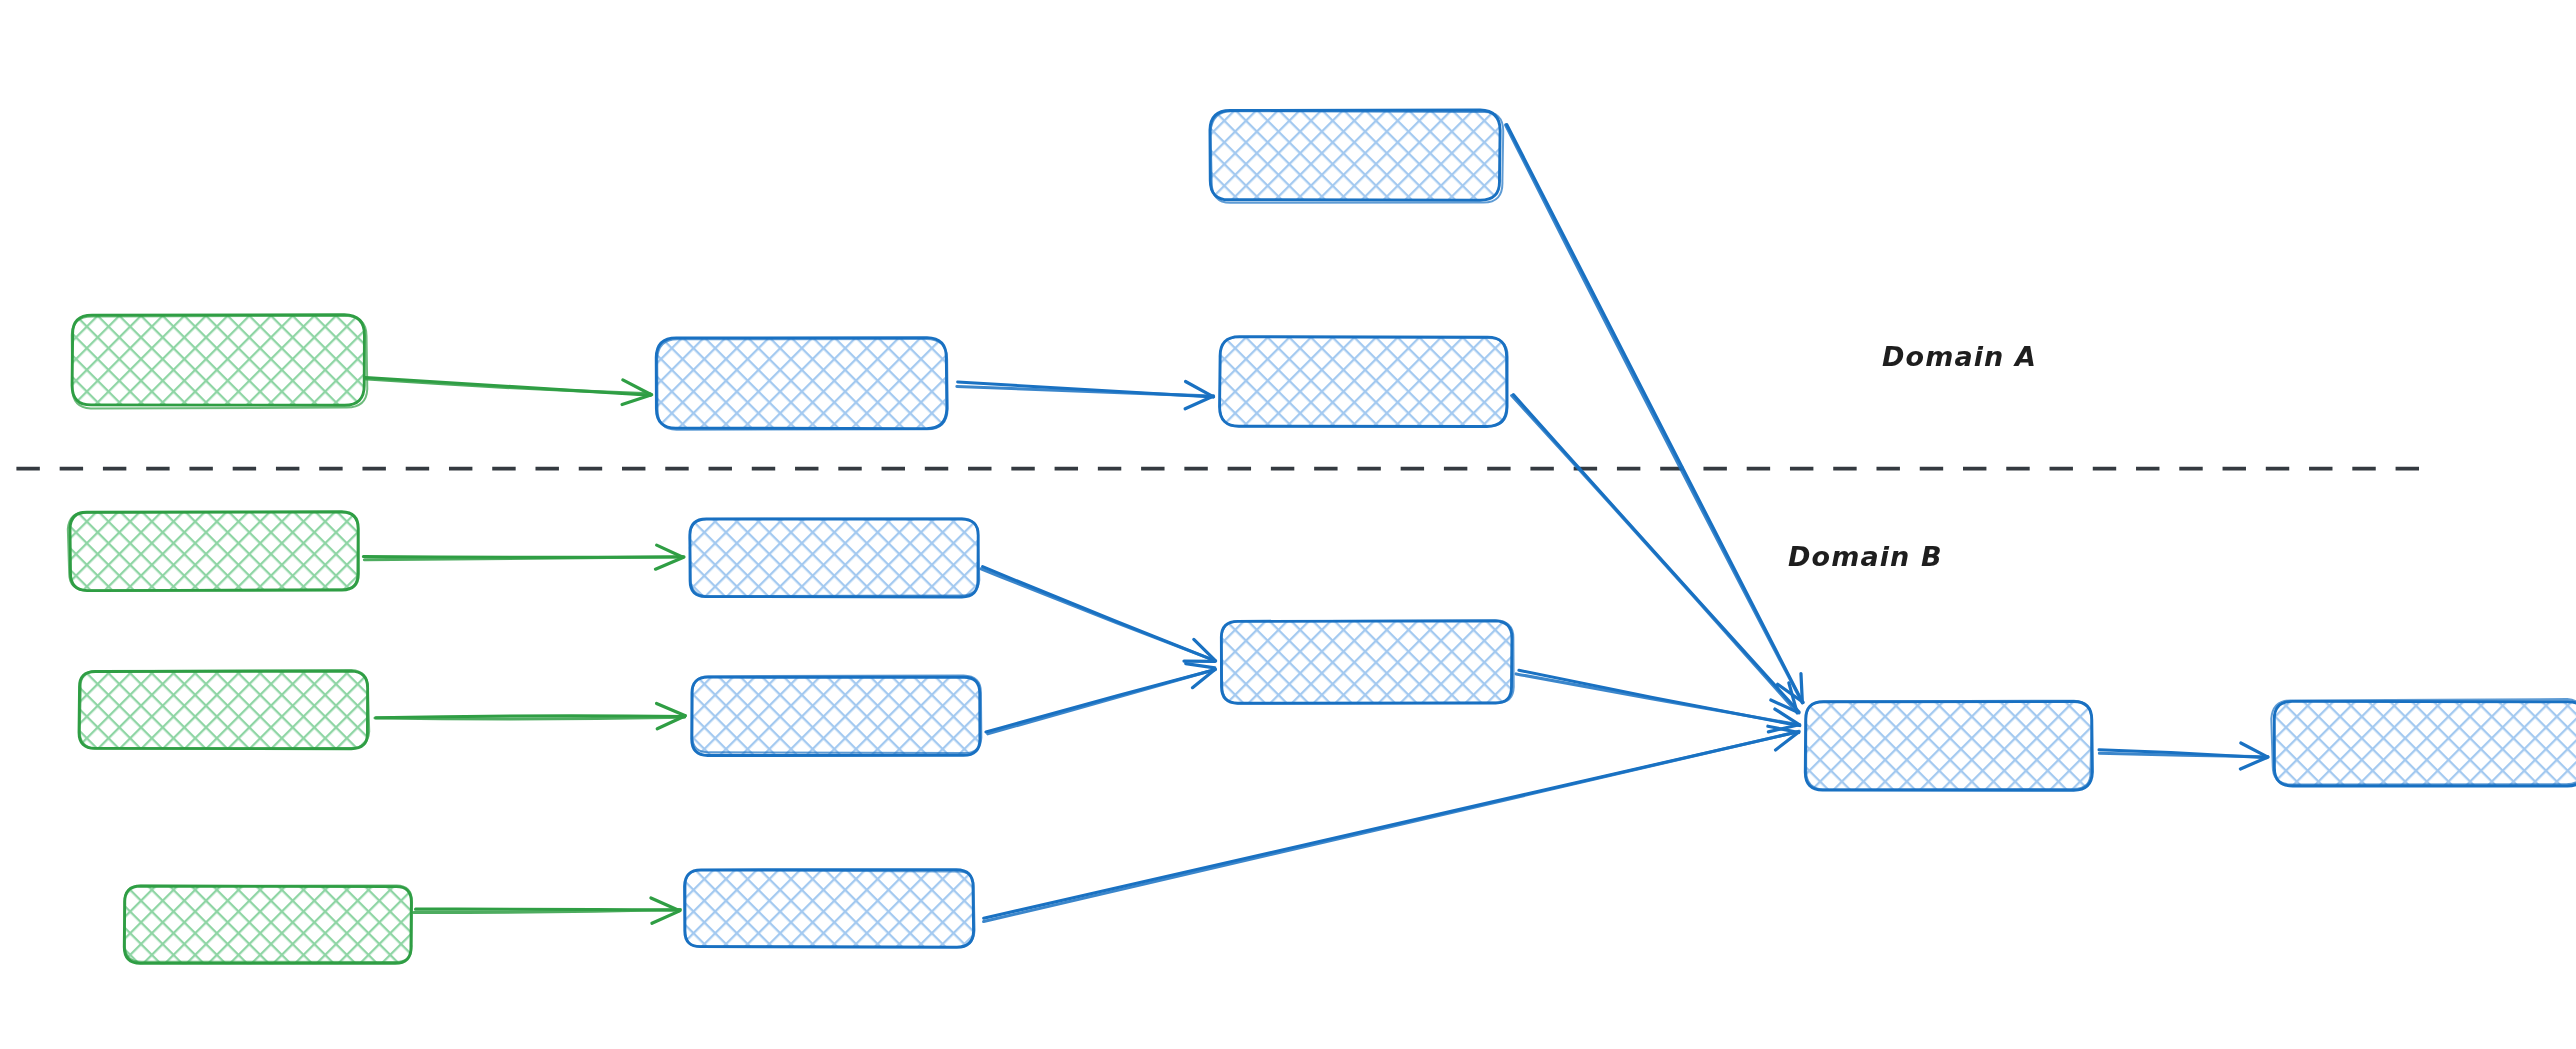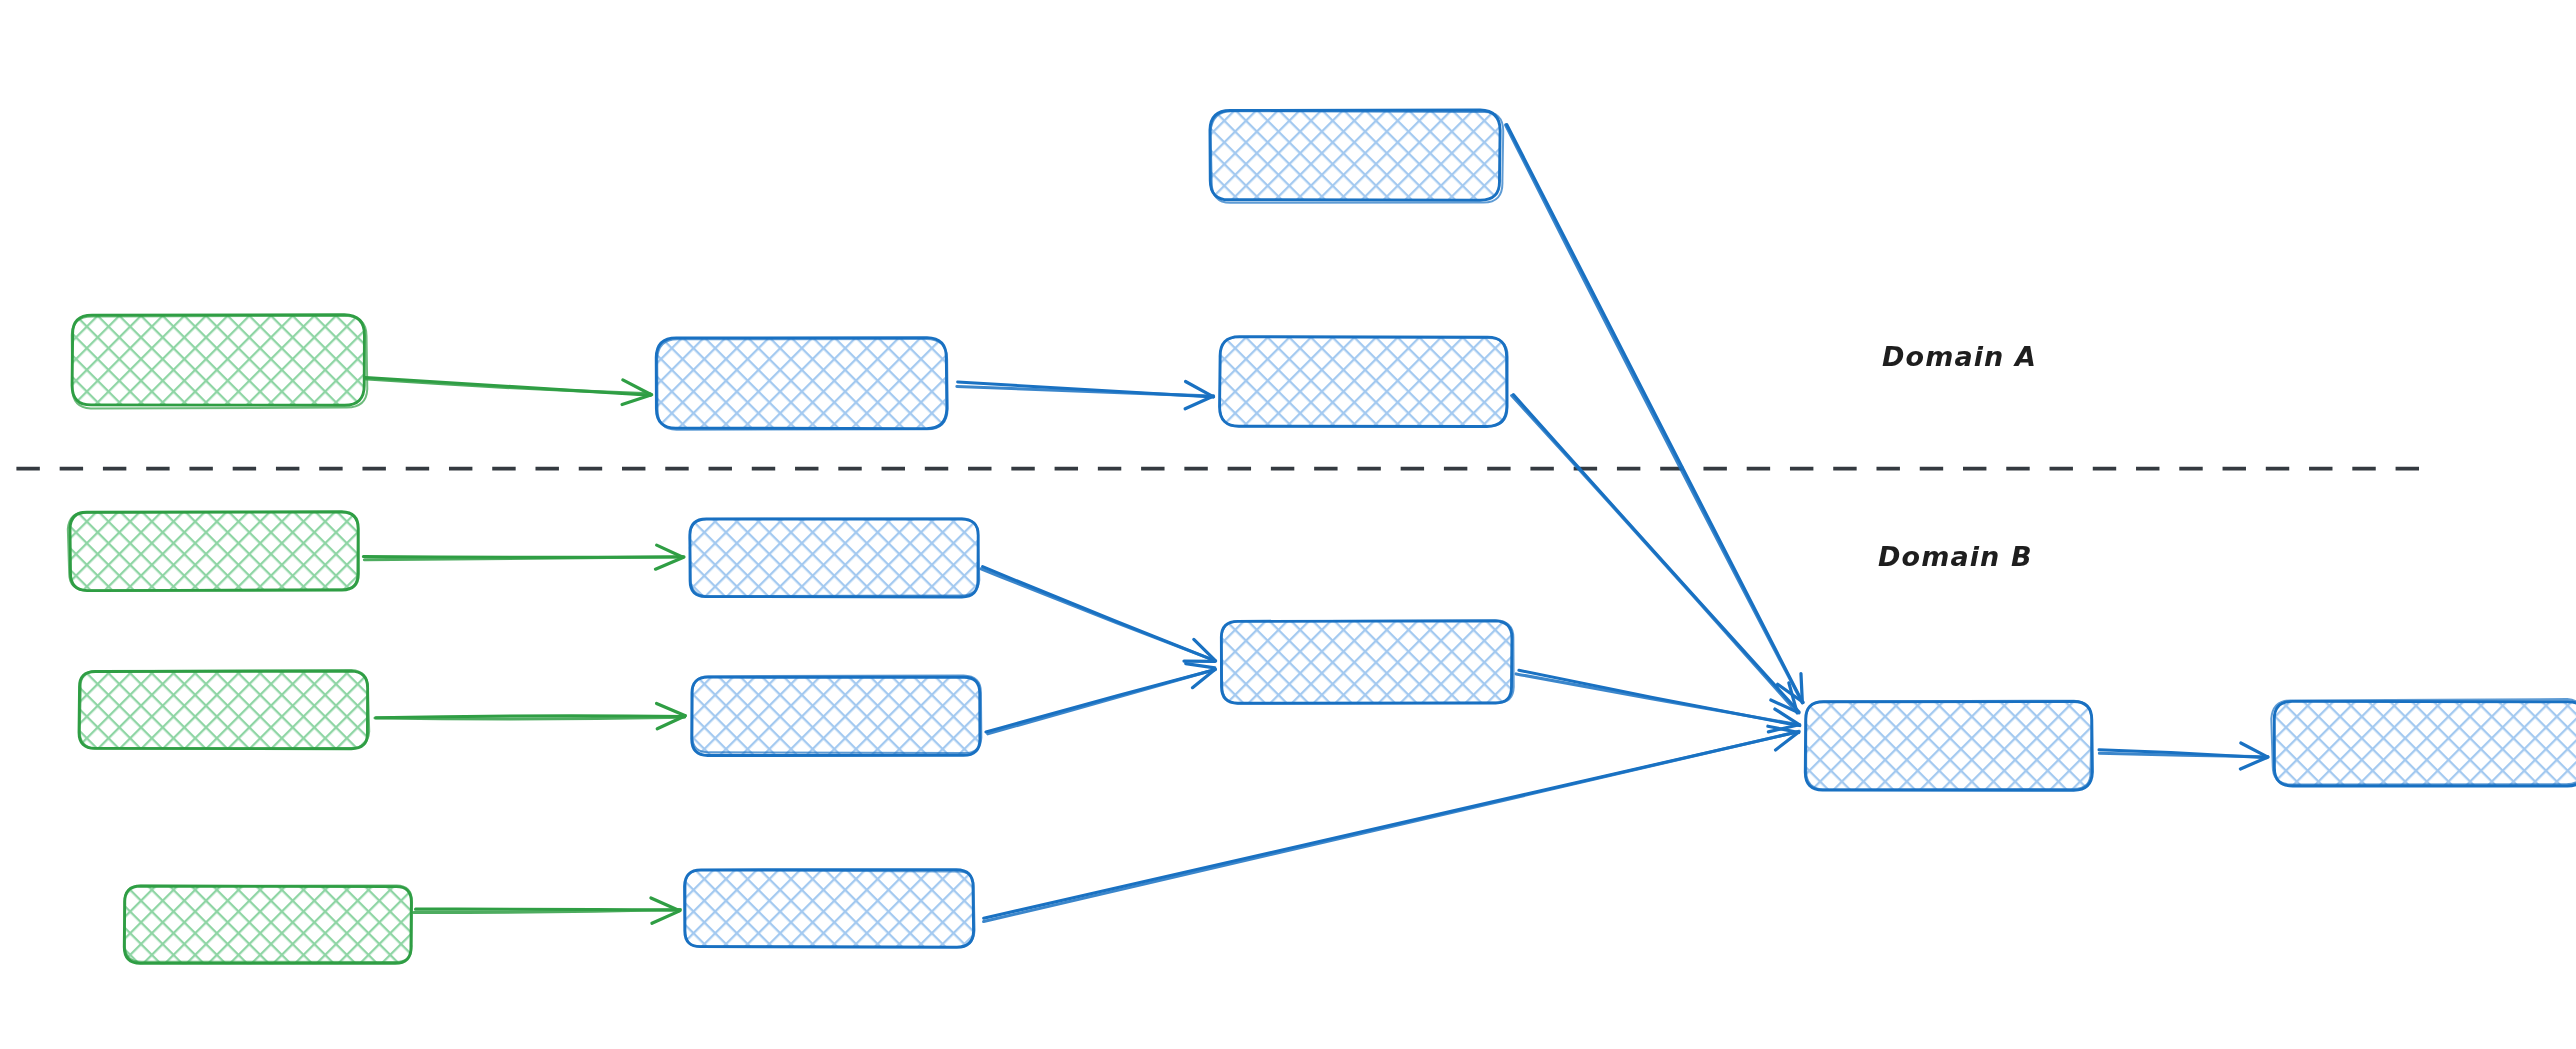--- a/index.html
+++ b/index.html
@@ -177,16 +177,16 @@
         <g>
           <path d="M2542.52823652035,778.506187272587 L2847.6544904596426,778.9030494938154 Q2867.084479844703,778.506187272587 2867.084479844703,798.506187272587 L2866.662292993284,853.3080050482919 Q2867.084479844703,872.9784157405508 2847.084479844703,872.9784157405508 L2542.5318286779952,872.591916001957 Q2522.52823652035,872.9784157405508 2522.52823652035,852.9784157405508 L2522.291739678612,798.8669116268246 Q2522.52823652035,778.506187272587 2542.52823652035,778.506187272587 Z" fill="url(#hatch-blue)" stroke="none"></path>
           <path d="M2543.52541756687,778.2022366051107 L2848.4897525322576,778.7150010118796 Q2868.6984879503484,778.2022366051107 2868.6984879503484,798.2022366051107 L2868.4382293236154,852.5113805306197 Q2868.6984879503484,872.1800755508151 2848.6984879503484,872.1800755508151 L2543.954245473051,872.1516953955645 Q2523.52541756687,872.1800755508151 2523.52541756687,852.1800755508151 L2523.4057923325367,797.5301594738523 Q2523.52541756687,778.2022366051107 2543.52541756687,778.2022366051107 Z" fill="none" stroke="#1971c2" stroke-width="3.2" stroke-linejoin="round" stroke-linecap="round" opacity="1"></path>
           <path d="M2541.6884423138054,777.2391624931429 L2848.576196279645,775.7296658043423 Q2867.2725775610993,777.2391624931429 2867.2725775610993,797.2391624931429 L2866.8575740592823,849.8550343049016 Q2867.2725775610993,870.2475204951352 2847.2725775610993,870.2475204951352 L2542.6932080163124,870.4785236850747 Q2521.6884423138054,870.2475204951352 2521.6884423138054,850.2475204951352 L2520.0894879223265,797.3818631556733 Q2521.6884423138054,777.2391624931429 2541.6884423138054,777.2391624931429 Z" fill="none" stroke="#1971c2" stroke-width="2.2" stroke-linejoin="round" stroke-linecap="round" opacity="0.7"></path>
         </g>
       </g>
   </svg>
 
   <div id="label-layer">
       <div class="domain-label" style="left: 1882px; top: 341px;">Domain A</div>
-      <div class="domain-label" style="left: 1878px; top: 541px;">Domain B</div>
+      <div class="domain-label" style="left: 1788px; top: 541px;">Domain B</div>
     </div>
 </div>
 
 
 </body></html>

